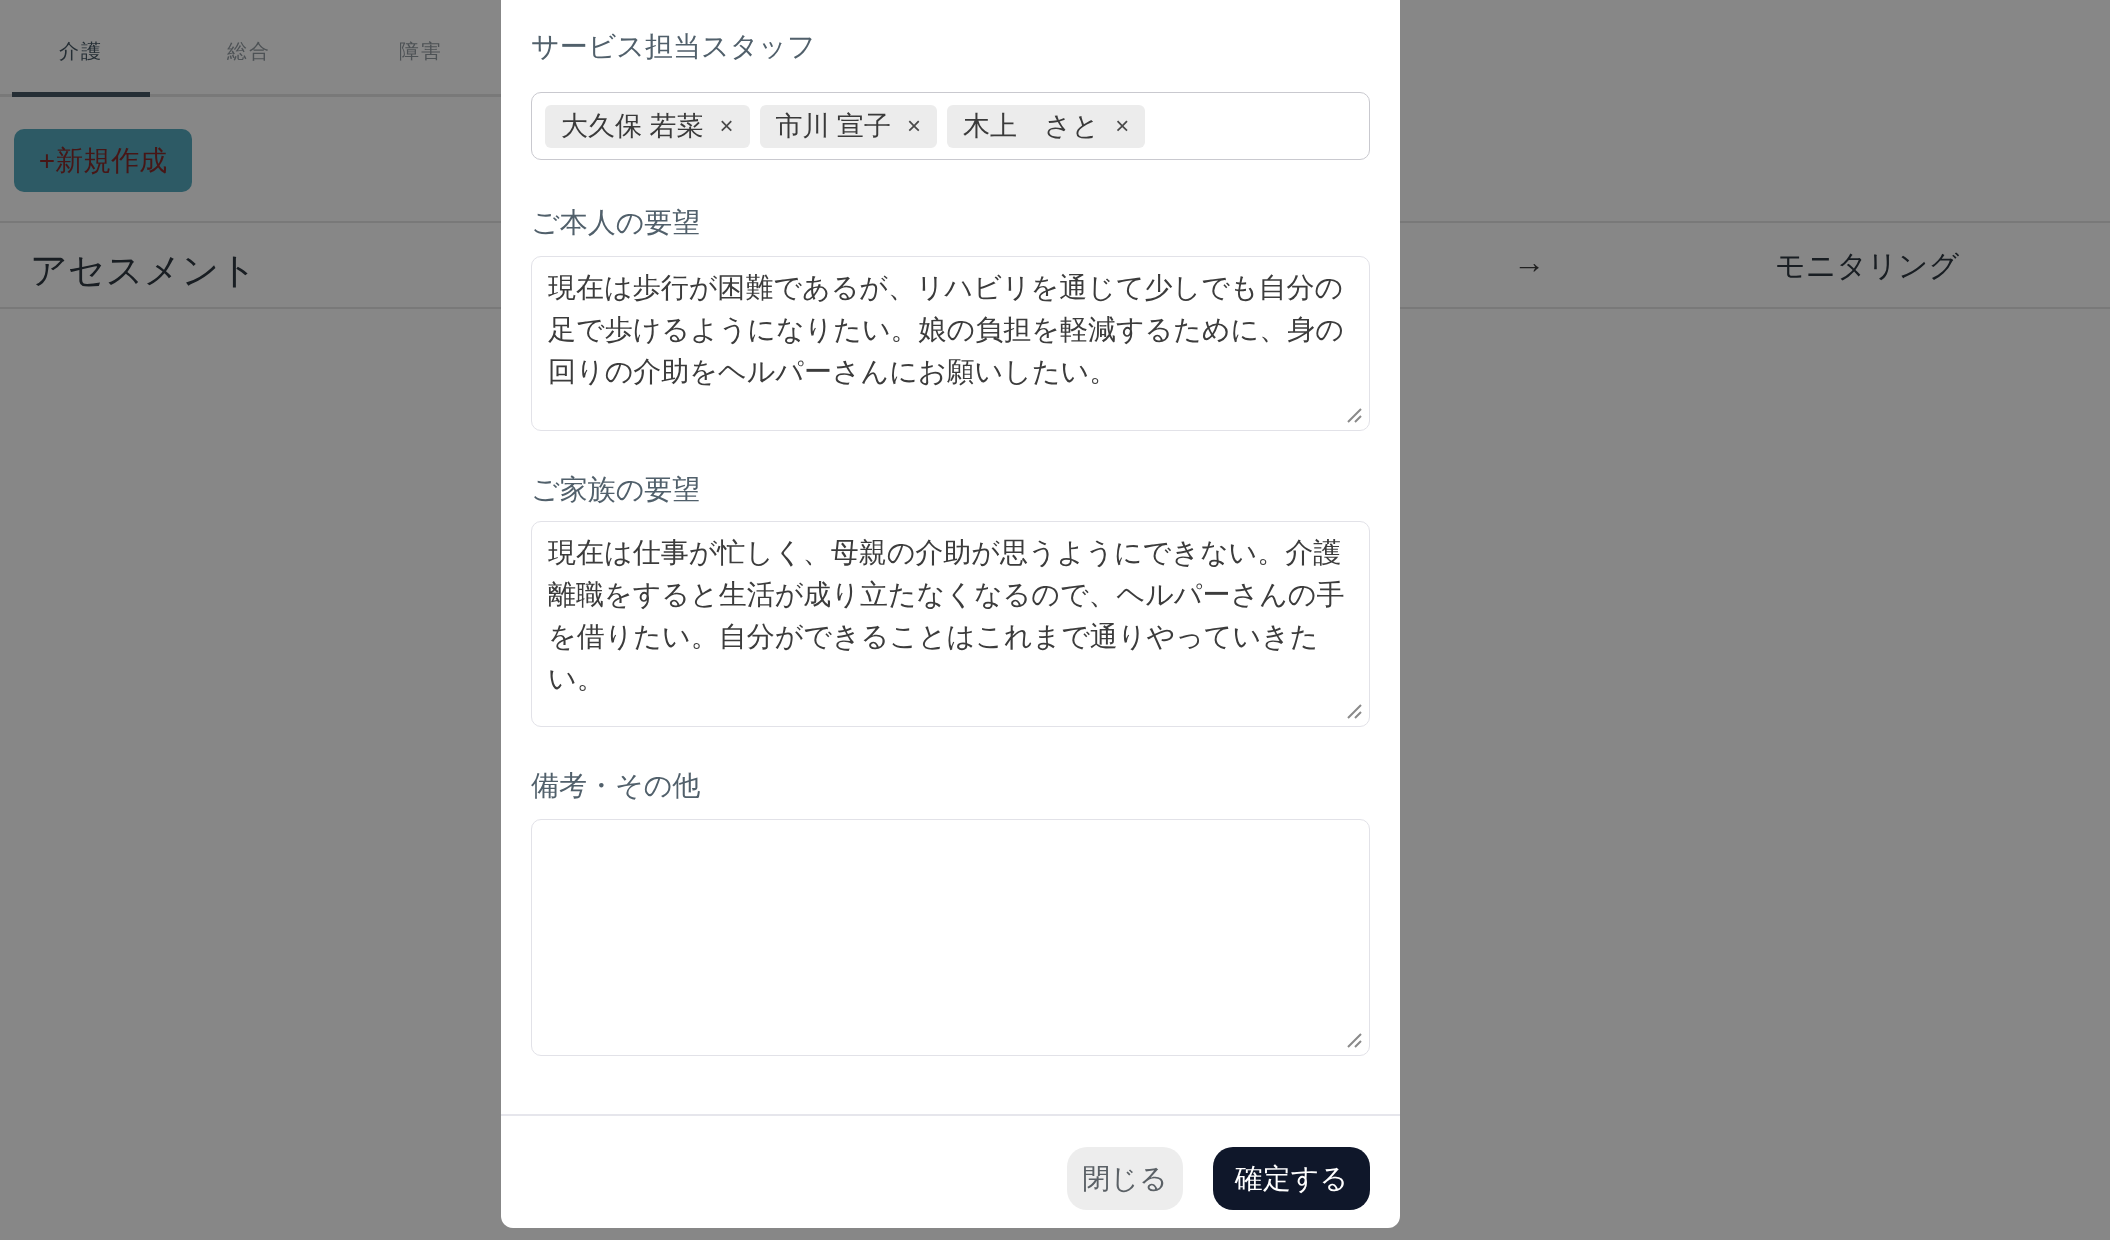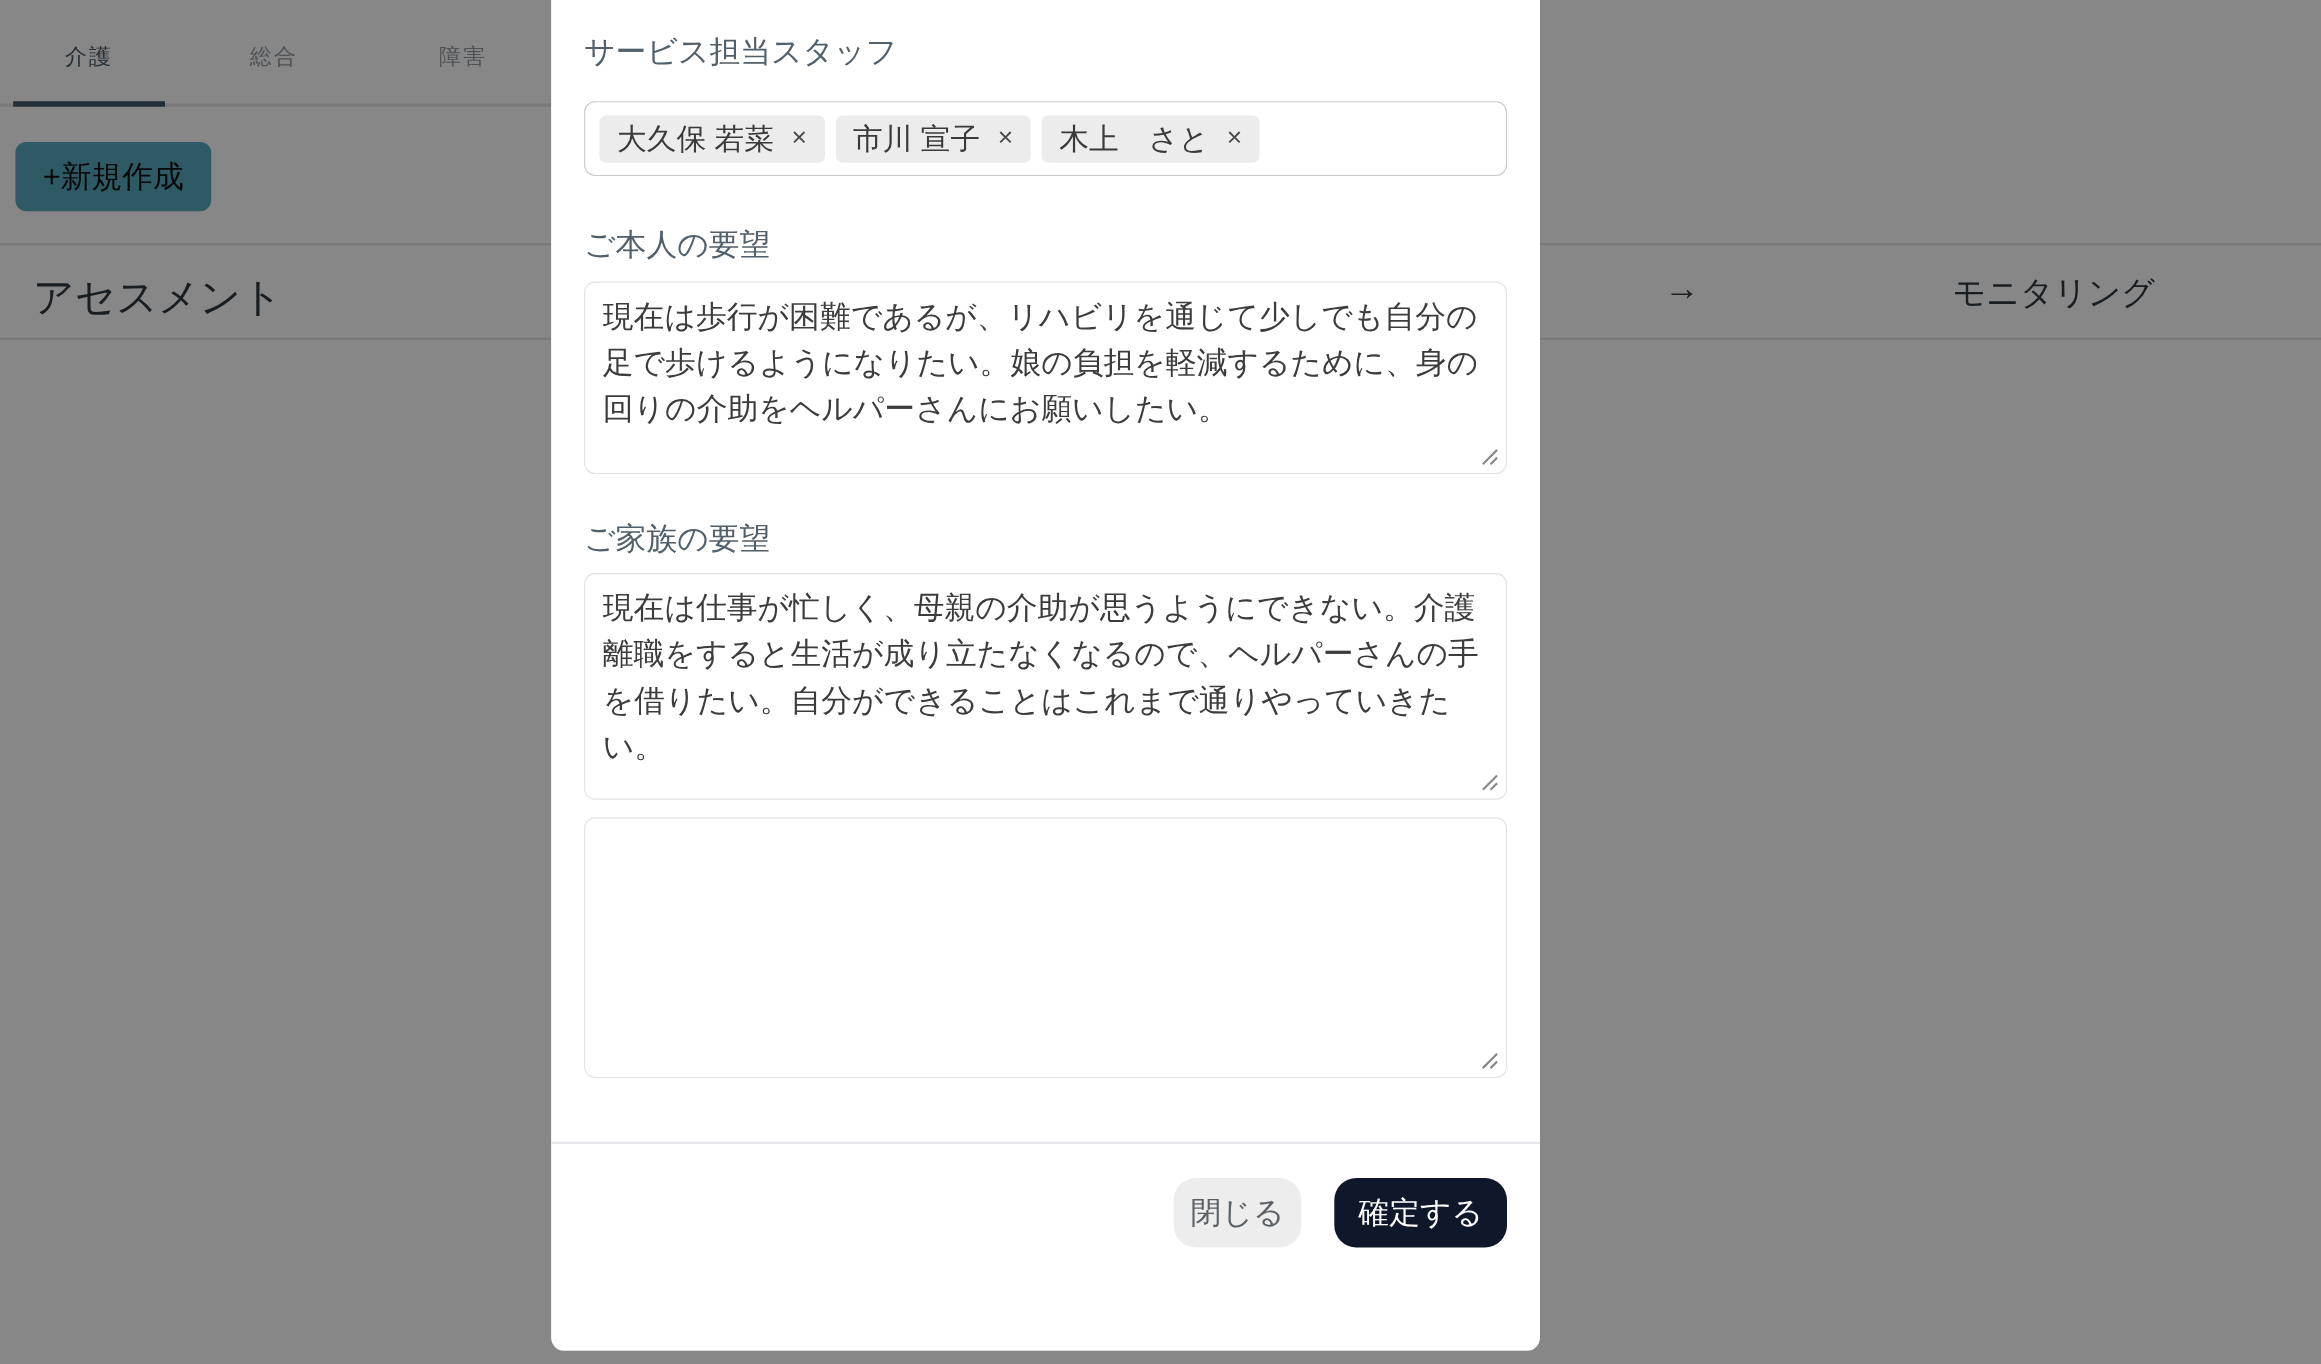--- a/index.html
+++ b/index.html
@@ -14,21 +14,21 @@
   .page { position: absolute; inset: 0; background: #fff; }
 
   .tab { position: absolute; top: 38px; width: 138px; text-align: center;
          font-size: 20px; color: #8b949b; letter-spacing: 2px; cursor: pointer; }
   .tab.active { color: #3a4d5a; }
   .tab1 { left: 12px; } .tab2 { left: 180px; } .tab3 { left: 352px; }
   .tabbar-border { position: absolute; left: 0; top: 94px; width: 1080px; height: 3px; background: #e3e3e3; }
   .tab-underline { position: absolute; left: 12px; top: 92px; width: 138px; height: 5px; background: #3a4d5a; }
 
   .create-btn { position: absolute; left: 14px; top: 129px; width: 178px; height: 63px;
-    background: #4aa5ba; color: #000000; font-size: 28px; border: none; border-radius: 10px;
+    background: #4aa5ba; color: #7f1d1d; font-size: 28px; border: none; border-radius: 10px;
     display: flex; align-items: center; justify-content: center; cursor: pointer; }
 
   .hline { position: absolute; left: 0; width: 2110px; height: 2px; background: #e2e2e2; }
   .hline1 { top: 221px; } .hline2 { top: 307px; }
 
   .flow-left  { position: absolute; left: 30px;   top: 246px; font-size: 37px; color: #232d36; }
   .flow-arrow { position: absolute; left: 1513px; top: 244px; font-size: 32px; color: #333; }
   .flow-right { position: absolute; left: 1775px; top: 246px; font-size: 30px; color: #232d36; }
 
   
@@ -118,20 +118,21 @@
   <div class="field-label lbl-family">ご家族の要望</div>
   <div class="ta-wrap mt14">
     <textarea class="ta2" style="">現在は仕事が忙しく、母親の介助が思うようにできない。介護離職をすると生活が成り立たなくなるので、ヘルパーさんの手を借りたい。自分ができることはこれまで通りやっていきたい。</textarea>
     <span class="resize-handle">
       <svg width="18" height="18" viewBox="0 0 18 18">
           <path d="M3 16 L16 3 M10 16 L16 10" stroke="#8a8a8a" stroke-width="2" fill="none"></path>
         </svg>
     </span>
   </div>
 
+  <div class="field-label lbl-notes">備考・その他</div>
   <div class="ta-wrap">
     <textarea class="ta3" style=""></textarea>
     <span class="resize-handle">
       <svg width="18" height="18" viewBox="0 0 18 18">
           <path d="M3 16 L16 3 M10 16 L16 10" stroke="#8a8a8a" stroke-width="2" fill="none"></path>
         </svg>
     </span>
   </div>
 
   <div class="modal-divider"></div>

